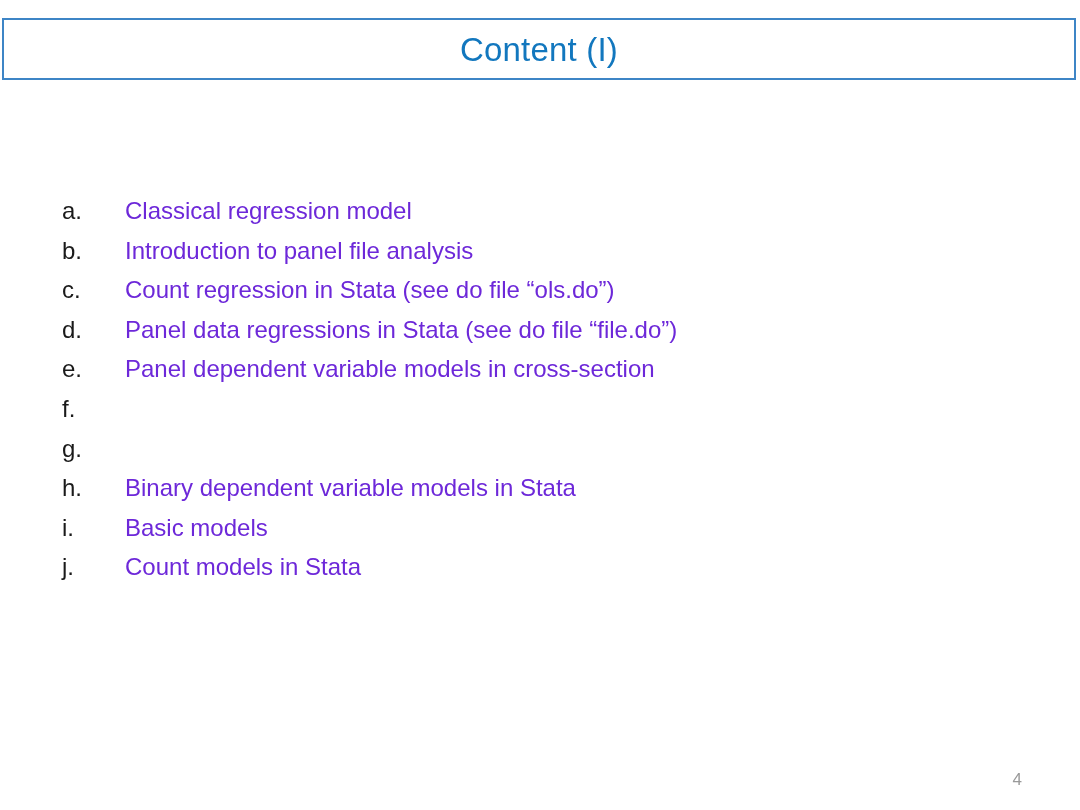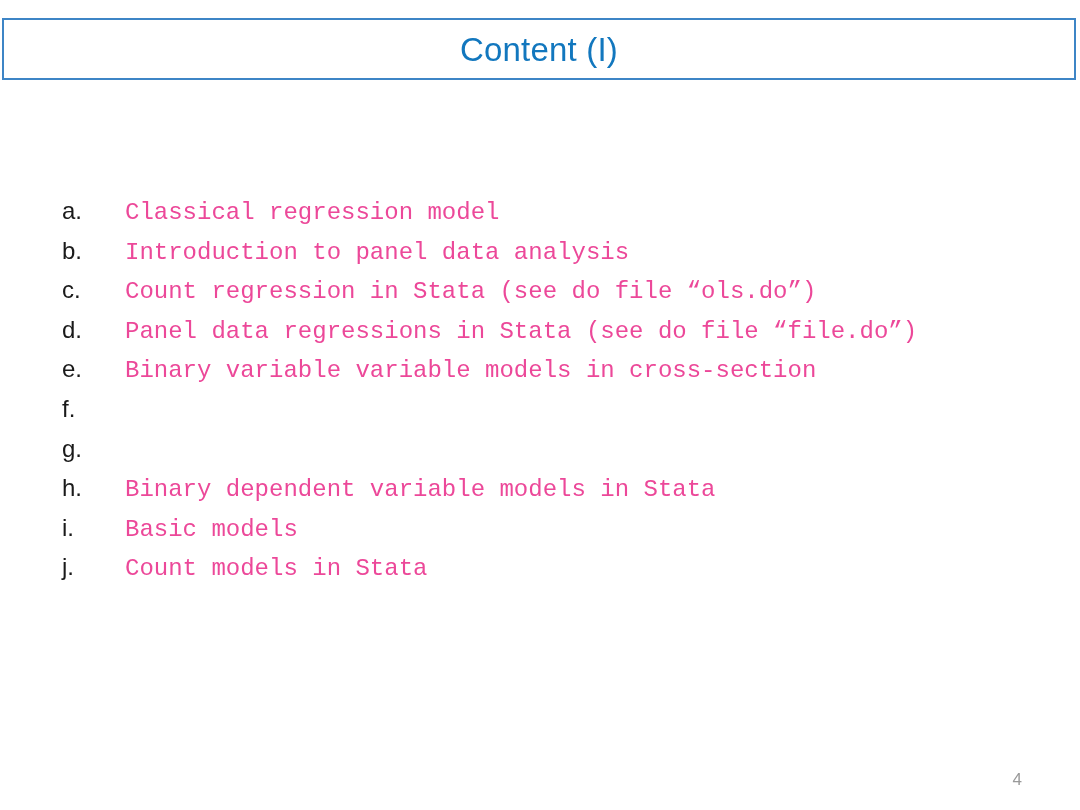--- a/index.html
+++ b/index.html
@@ -64,22 +64,22 @@
     width: 63px;
     flex: 0 0 63px;
     font-size: 24px;
     font-weight: 400;
     color: #1a1a1a;
     font-family: "Liberation Sans", sans-serif;
   }
   .item-text {
     font-size: 24px;
     font-weight: 400;
-    color: #ec4899;
-    font-family: Liberation Mono, monospace;
+    color: #6d28d9;
+    font-family: Liberation Sans, sans-serif;
   }
 
   
   .page-number {
     position: absolute;
     right: 58px;
     bottom: 22px;
     font-size: 17px;
     color: #9a9a9a;
     font-family: "Liberation Sans", sans-serif;
@@ -95,33 +95,33 @@
     <div class="title-text">Content (I)</div>
   </div>
 
   <div class="content-list">
       <div class="list-item">
         <span class="item-marker">a.</span>
         <span class="item-text">Classical regression model</span>
       </div>
       <div class="list-item">
         <span class="item-marker">b.</span>
-        <span class="item-text">Introduction to panel data analysis</span>
+        <span class="item-text">Introduction to panel file analysis</span>
       </div>
       <div class="list-item">
         <span class="item-marker">c.</span>
         <span class="item-text">Count regression in Stata (see do file “ols.do”)</span>
       </div>
       <div class="list-item">
         <span class="item-marker">d.</span>
         <span class="item-text">Panel data regressions in Stata (see do file “file.do”)</span>
       </div>
       <div class="list-item">
         <span class="item-marker">e.</span>
-        <span class="item-text">Binary variable variable models in cross-section</span>
+        <span class="item-text">Panel dependent variable models in cross-section</span>
       </div>
       <div class="list-item">
         <span class="item-marker">f.</span>
       </div>
       <div class="list-item">
         <span class="item-marker">g.</span>
       </div>
       <div class="list-item">
         <span class="item-marker">h.</span>
         <span class="item-text">Binary dependent variable models in Stata</span>

